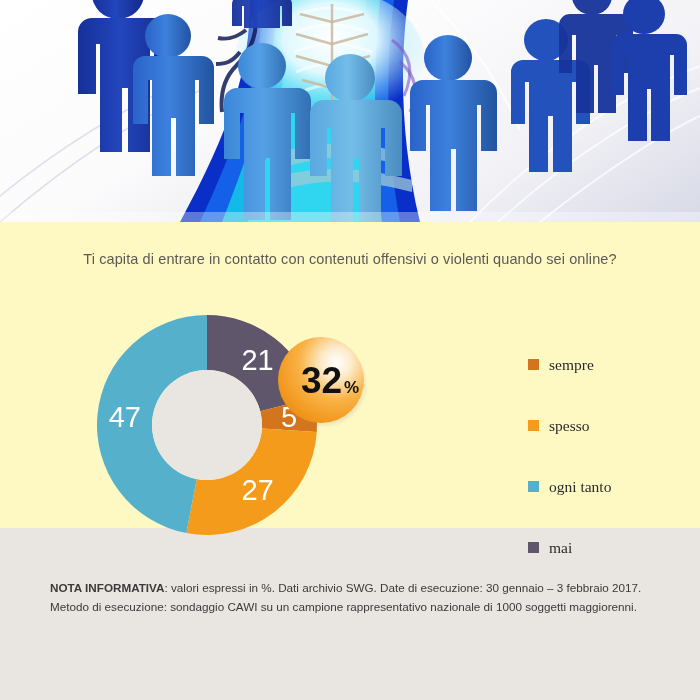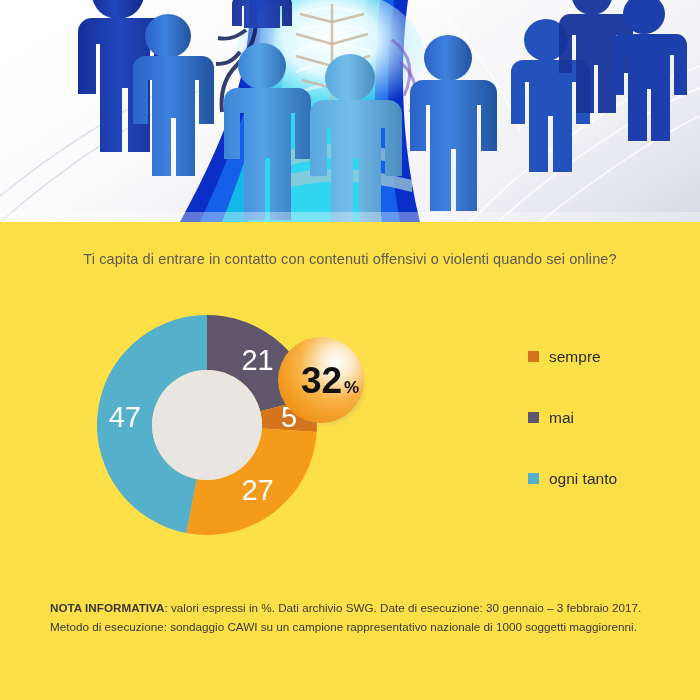--- a/index.html
+++ b/index.html
@@ -9,22 +9,22 @@
   body {
     width: 700px;
     height: 700px;
     overflow: hidden;
     background: #e9e6e2;
     font-family: "Liberation Sans", sans-serif;
   }
   .infographic {
     position: relative;
     width: 700px;
-    height: 700px;
-    background: #fde047;
+    height: 528px;
+    background: #fef9c3;
   }
 
   
   .header-image {
     position: absolute;
     left: 0;
     top: 0;
     width: 700px;
     height: 222px;
     overflow: hidden;
@@ -78,22 +78,23 @@
     font-family: "Liberation Sans", sans-serif;
     font-size: 17px;
     font-weight: bold;
     fill: #111111;
   }
 
   
   .legend {
     position: absolute;
     left: 528px;
-    top: 326px;
+    top: 334px;
     width: 165px;
+    font-family: Liberation Serif, serif;
   }
   .legend-item {
     display: flex;
     align-items: center;
     height: 61px;
   }
   .legend-swatch {
     width: 11px;
     height: 11px;
     flex: 0 0 11px;
@@ -102,21 +103,21 @@
   .legend-label {
     font-size: 15.5px;
     color: #2b2b2b;
     white-space: nowrap;
   }
 
   
   .note {
     position: absolute;
     left: 50px;
-    top: 598px;
+    top: 578px;
     width: 620px;
     font-size: 11.7px;
     line-height: 19px;
     color: #3a3a3a;
   }
   .note-strong { font-weight: bold; }
 </style>
 </head>
 <body>
 
@@ -308,27 +309,31 @@
       <text class="badge-pct" x="68" y="58">%</text>
     </svg>
   </div>
 
   <div class="legend">
     <div class="legend-item">
       <span class="legend-swatch" style="background-color: rgb(212, 116, 28);"></span>
       <span class="legend-label">sempre</span>
     </div>
     <div class="legend-item">
-      <span class="legend-swatch" style="background-color: rgb(95, 86, 107);"></span>
-      <span class="legend-label">mai</span>
+      <span class="legend-swatch" style="background-color: rgb(245, 155, 28);"></span>
+      <span class="legend-label">spesso</span>
     </div>
     <div class="legend-item">
       <span class="legend-swatch" style="background-color: rgb(84, 176, 203);"></span>
       <span class="legend-label">ogni tanto</span>
     </div>
+    <div class="legend-item">
+      <span class="legend-swatch" style="background-color: rgb(95, 86, 107);"></span>
+      <span class="legend-label">mai</span>
+    </div>
   </div>
 
   <div class="note">
     <span class="note-strong">NOTA INFORMATIVA</span><span>: valori espressi in %. Dati archivio SWG. Date di esecuzione: 30 gennaio – 3 febbraio 2017.</span><br>
     <span>Metodo di esecuzione: sondaggio CAWI su un campione rappresentativo nazionale di 1000 soggetti maggiorenni.</span>
   </div>
 
 </div>
 
 </body></html>

